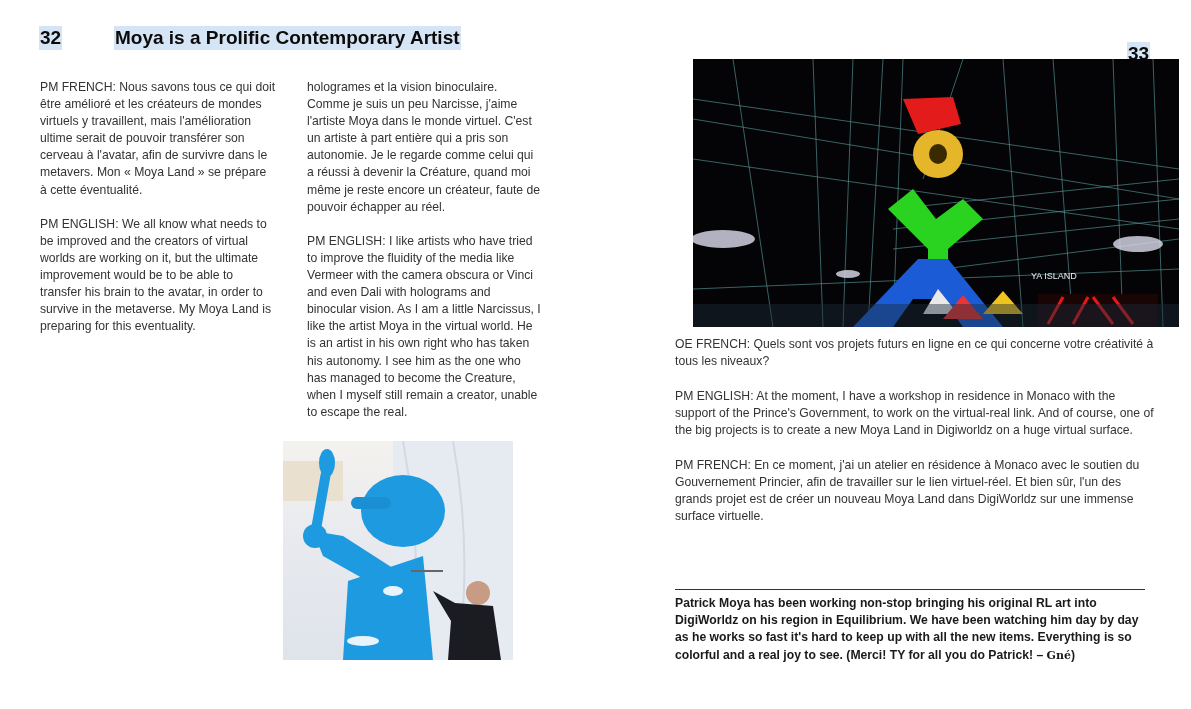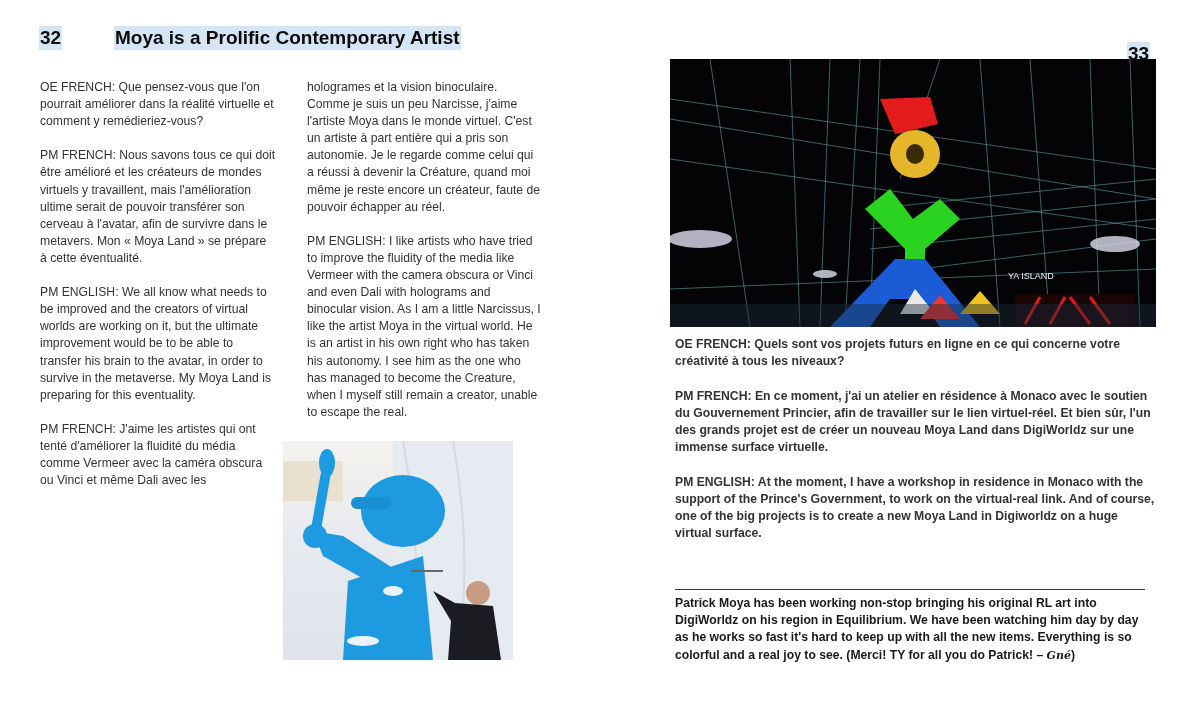--- a/index.html
+++ b/index.html
@@ -14,54 +14,52 @@
   .page-num.left { left: 39px; top: 26px; }
   .title { left: 114px; top: 26px; }
   .page-num.right { left: 1127px; top: 26px; margin-top: 16px; }
 
   .col {
     position: absolute; font-size: 12.2px; line-height: 17.1px; color: #333;
   }
   .col p { margin: 0 0 17.1px 0; }
   .col-1 { left: 40px; top: 79px; width: 236px; }
   .col-2 { left: 283px; top: 79px; width: 235px; margin-left: 24px; }
-  .col-3 { left: 675px; top: 336px; width: 480px; font-weight: bold; }
+  .col-3 { left: 675px; top: 336px; width: 480px; }
   .col-3 p { margin-bottom: 17.6px; }
 
   .photo-sculpture {
     position: absolute; left: 283px; top: 441px; width: 230px; height: 219px;
     background: linear-gradient(180deg, #f4f2ee 0%, #e8eaef 45%, #dfe3ea 100%);
     overflow: hidden;
   }
   .photo-vr {
-    position: absolute; left: 670px; top: 59px; width: 486px; height: 268px;
+    position: absolute; left: 693px; top: 59px; width: 486px; height: 268px;
     background: #040406; overflow: hidden;
   }
   .rule {
     position: absolute; left: 675px; top: 589px; width: 470px; height: 0;
     border-top: 1px solid #333;
   }
   .note {
     position: absolute; left: 675px; top: 595px; width: 480px;
     font-weight: bold; font-size: 12.2px; line-height: 17.2px; color: #1a1a1a;
   }
-  .sig { font-style: italic; font-weight: bold; font-family: "DejaVu Serif", serif; font-size: 11px; }
+  .sig { font-weight: bold; font-family: "DejaVu Serif", serif; font-size: 11px; }
 </style>
 </head>
 <body>
 
 <div class="page-num left">32</div>
 <div class="title">Moya is a Prolific Contemporary Artist</div>
 <div class="page-num right">33</div>
 
 <div class="col col-1">
-  <p>OE FRENCH: Que pensez-vous que l'on pourrait améliorer dans la réalité virtuelle et comment y remédieriez-vous?</p>
   <p>PM FRENCH: Nous savons tous ce qui doit être amélioré et les créateurs de mondes virtuels y travaillent, mais l'amélioration ultime serait de pouvoir transférer son cerveau à l'avatar, afin de survivre dans le metavers. Mon « Moya Land » se prépare à cette éventualité.</p>
   <p>PM ENGLISH: We all know what needs to be improved and the creators of virtual worlds are working on it, but the ultimate improvement would be to be able to transfer his brain to the avatar, in order to survive in the metaverse. My Moya Land is preparing for this eventuality.</p>
-  <p>PM FRENCH: J'aime les artistes qui ont tenté d'améliorer la fluidité du média comme Vermeer avec la caméra obscura ou Vinci et même Dali avec les</p>
 </div>
 
 <div class="col col-2">
   <p>hologrames et la vision binoculaire. Comme je suis un peu Narcisse, j'aime l'artiste Moya dans le monde virtuel. C'est un artiste à part entière qui a pris son autonomie. Je le regarde comme celui qui a réussi à devenir la Créature, quand moi même je reste encore un créateur, faute de pouvoir échapper au réel.</p>
   <p>PM ENGLISH: I like artists who have tried to improve the fluidity of the media like Vermeer with the camera obscura or Vinci and even Dali with holograms and binocular vision. As I am a little Narcissus, I like the artist Moya in the virtual world. He is an artist in his own right who has taken his autonomy. I see him as the one who has managed to become the Creature, when I myself still remain a creator, unable to escape the real.</p>
 </div>
 
 <div class="photo-sculpture" title="Artist painting a giant blue sculpture of a figure holding a paintbrush">
   <svg width="230" height="219" viewBox="0 0 230 219">
     <rect x="0" y="20" width="60" height="40" fill="#e9e0cf"></rect>
@@ -130,19 +128,19 @@
       <line x1="400" y1="238" x2="420" y2="265"></line>
         <line x1="420" y1="238" x2="440" y2="265"></line>
     </g>
     <text x="338" y="220" font-size="9" fill="#e8f2f2" font-family="Liberation Sans, sans-serif">YA ISLAND</text>
     <rect x="0" y="245" width="486" height="23" fill="#1a2a3a" opacity="0.45"></rect>
   </svg>
 </div>
 
 <div class="col col-3">
   <p>OE FRENCH: Quels sont vos projets futurs en ligne en ce qui concerne votre créativité à tous les niveaux?</p>
+  <p>PM ENGLISH: At the moment, I have a workshop in residence in Monaco with the support of the Prince's Government, to work on the virtual-real link. And of course, one of the big projects is to create a new Moya Land in Digiworldz on a huge virtual surface.</p>
   <p>PM FRENCH: En ce moment, j'ai un atelier en résidence à Monaco avec le soutien du Gouvernement Princier, afin de travailler sur le lien virtuel-réel. Et bien sûr, l'un des grands projet est de créer un nouveau Moya Land dans DigiWorldz sur une immense surface virtuelle.</p>
-  <p>PM ENGLISH: At the moment, I have a workshop in residence in Monaco with the support of the Prince's Government, to work on the virtual-real link. And of course, one of the big projects is to create a new Moya Land in Digiworldz on a huge virtual surface.</p>
 </div>
 
 <div class="rule"></div>
 
 <div class="note"><span>Patrick Moya has been working non-stop bringing his original RL art into DigiWorldz on his region in Equilibrium.  We have been watching him day by day as he works so fast it's hard to keep up with all the new items.  Everything is so colorful and a real joy to see.   (Merci! TY for all you do Patrick! – </span><span class="sig">Gné</span><span>)</span></div>
 
 </body></html>

